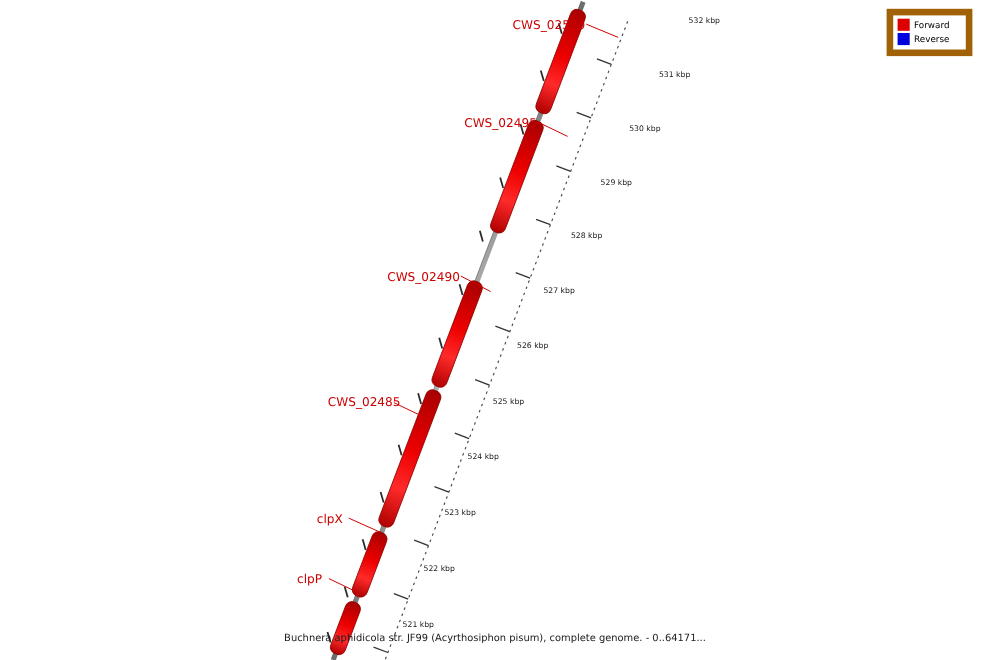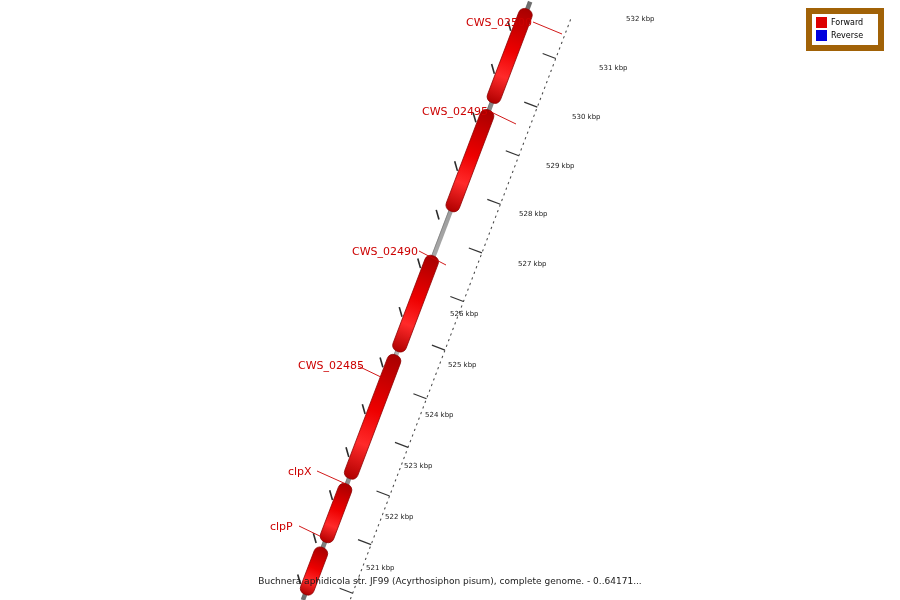--- a/index.html
+++ b/index.html
@@ -172,22 +172,22 @@
   <div class="gene-label" style="left:352px; top:246px;">CWS_02490</div>
   <div class="gene-label" style="left:298px; top:360px;">CWS_02485</div>
   <div class="gene-label" style="left:288px; top:466px;">clpX</div>
   <div class="gene-label" style="left:270px; top:521px;">clpP</div>
 
   <div class="ruler-label" style="left:626px; top:16px;">532 kbp</div>
   <div class="ruler-label" style="left:599px; top:65px;">531 kbp</div>
   <div class="ruler-label" style="left:572px; top:114px;">530 kbp</div>
   <div class="ruler-label" style="left:546px; top:163px;">529 kbp</div>
   <div class="ruler-label" style="left:519px; top:211px;">528 kbp</div>
-  <div class="ruler-label" style="left:494px; top:261px;margin-left:24px;">527 kbp</div>
-  <div class="ruler-label" style="left:450px; top:311px;text-align:right;">526 kbp</div>
+  <div class="ruler-label" style="left:494px; top:261px;">527 kbp</div>
+  <div class="ruler-label" style="left:470px; top:311px;text-align:right;">526 kbp</div>
   <div class="ruler-label" style="left:448px; top:362px;">525 kbp</div>
   <div class="ruler-label" style="left:425px; top:412px;">524 kbp</div>
   <div class="ruler-label" style="left:404px; top:463px;">523 kbp</div>
   <div class="ruler-label" style="left:385px; top:514px;">522 kbp</div>
   <div class="ruler-label" style="left:366px; top:565px;">521 kbp</div>
 
   <div id="legend">
     <div class="legend-row">
       <span class="legend-swatch" style="background:#dd0000;"></span>
       <span class="legend-text">Forward</span>

